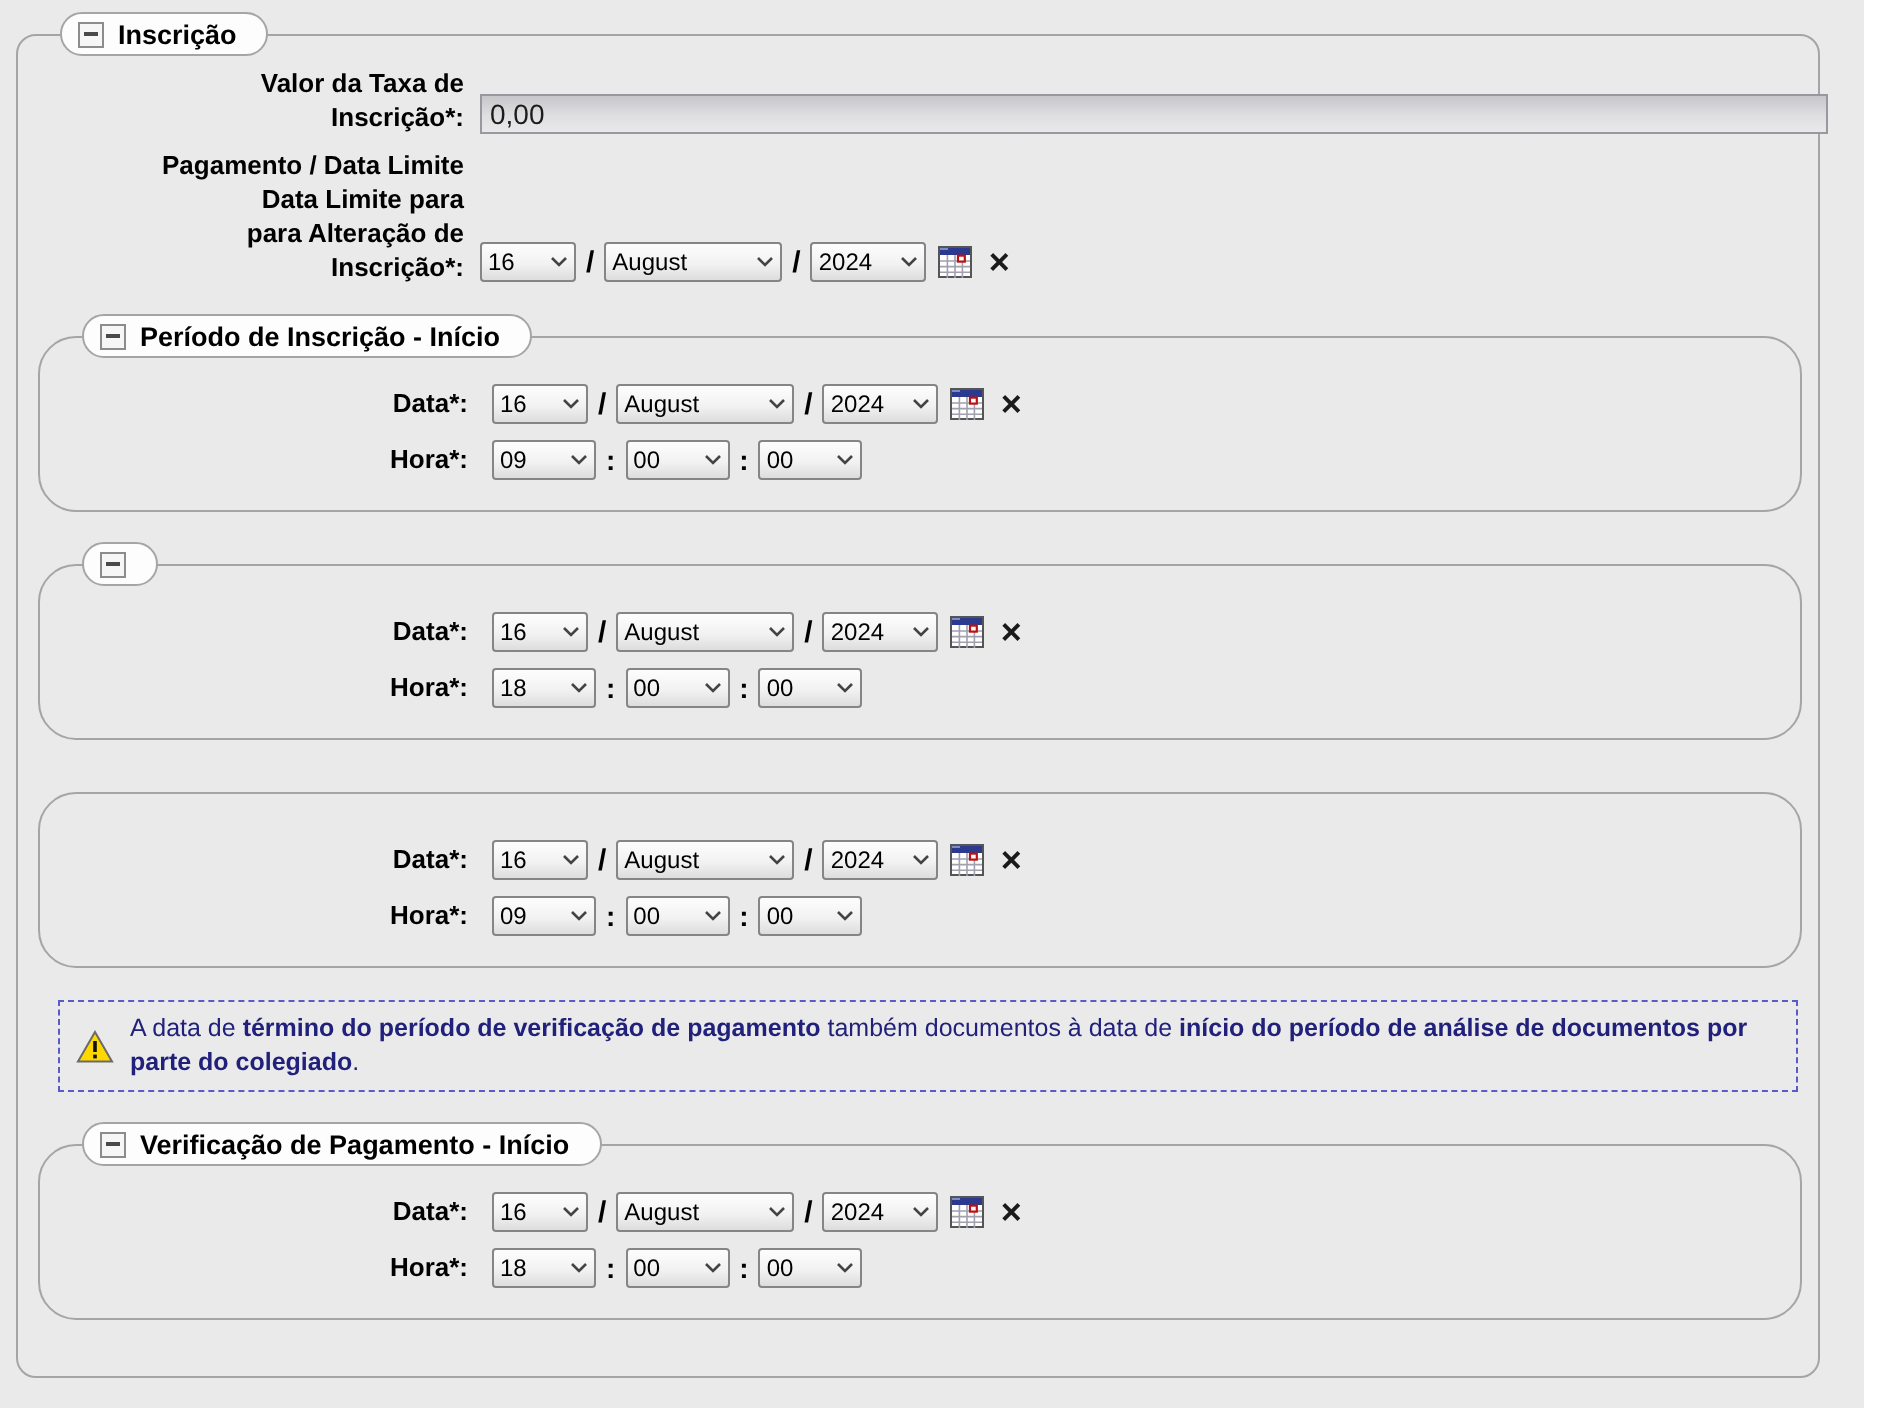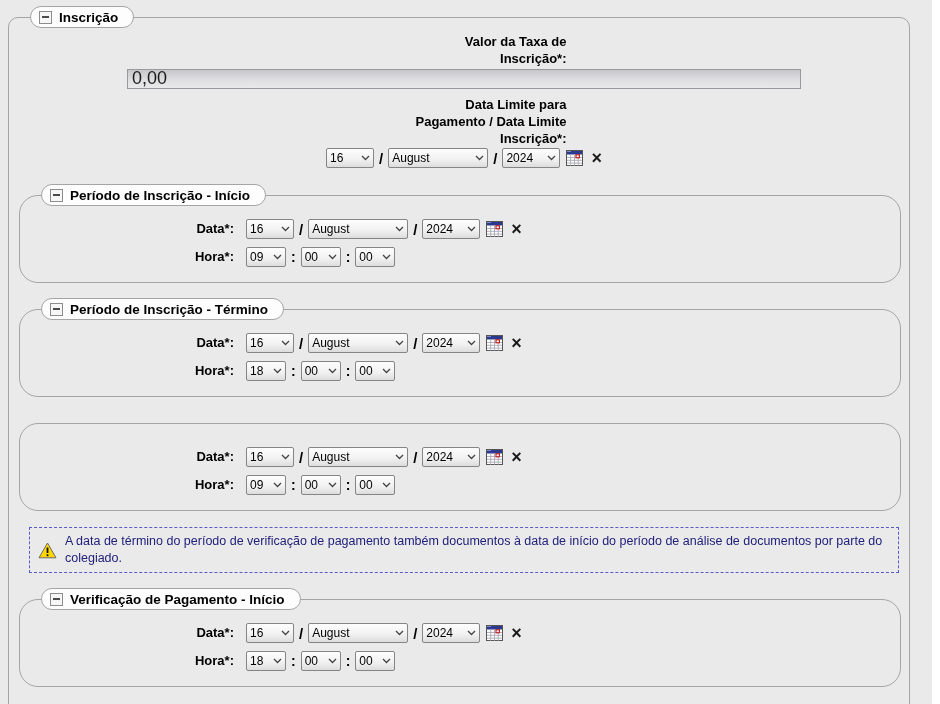--- a/index.html
+++ b/index.html
@@ -13,51 +13,51 @@
   .fs-inner{margin:26px 0 0 0;padding:16px 8px 14px 8px;border-radius:19px;}
   .fs-legend{position:absolute;top:-12px;left:21px;display:inline-flex;align-items:center;
     background:#fdfdfd;border:1px solid #a5a5a5;border-radius:12px;height:20px;
     padding:0 15px 0 8px;white-space:nowrap;}
   .legend-text{font-size:13.5px;font-weight:bold;color:#000;margin-left:7px;}
   .minusbox{width:11px;height:11px;border:1px solid #8c8c8c;background:#f6f6f6;
     display:inline-flex;align-items:center;justify-content:center;cursor:pointer;}
   .minusline{width:7px;height:2px;background:#4a4a4a;}
 
   
-  .row{display:flex;align-items:center;margin-top:7px;flex-direction:column;}
+  .row{display:flex;align-items:flex-end;margin-top:7px;}
   .lbl{width:213px;text-align:right;font-weight:bold;font-size:13px;line-height:17px;color:#000;flex-shrink:0;}
   .srow{display:flex;align-items:center;margin-top:6px;height:22px;}
   .srow .lbl{width:206px;line-height:20px;}
   .ctrl{display:flex;align-items:center;margin-left:8px;height:22px;}
   .srow .ctrl{margin-left:12px;}
 
   
   .ro-input{width:664px;height:18px;border:1px solid #98989e;
     background:linear-gradient(180deg,#c7c7cb 0%,#dfdfe1 55%,#e9e9ea 100%);
-    font-family:"Liberation Sans",sans-serif;font-size:18px;color:#1c1c1c;padding:0 4px;margin-top:1px;}
+    font-family:"Liberation Sans",sans-serif;font-size:14px;color:#1c1c1c;padding:0 4px;margin-top:1px;}
 
   
   .sel{position:relative;display:inline-block;height:20px;}
   .sel select{appearance:none;-webkit-appearance:none;-moz-appearance:none;
     height:20px;border:1px solid #858585;border-radius:2px;
     background:linear-gradient(180deg,#fdfdfd 0%,#f2f2f2 55%,#dddddd 100%);
     font-family:Liberation Sans, sans-serif;font-size:12px;color:#000;
     padding:0 16px 0 3px;width:100%;}
   .sel svg{position:absolute;right:4px;top:7px;pointer-events:none;}
-  .w-day{width:48px;} .w-month{width:100px;} .w-year{width:58px;} .w-time{width:40px;}
+  .w-day{width:48px;} .w-month{width:89px;} .w-year{width:58px;} .w-time{width:52px;}
   .sep{font-weight:bold;font-size:15px;color:#000;margin:0 5px;}
   .tsep{font-weight:bold;font-size:14px;color:#000;margin:0 5px;}
   .cal-btn{margin-left:6px;cursor:pointer;display:inline-flex;}
   .clear-x{margin-left:8px;font-weight:bold;font-size:18px;line-height:18px;color:#1a1a1a;cursor:pointer;}
 
   
   .warn{margin:16px 2px 0 10px;border:1px dashed #5a5ac8;padding:5px 8px;
     display:flex;align-items:center;gap:8px;background:#eaeaea;}
   .warn-text{font-size:12.5px;line-height:17px;color:#21217c;}
-  .warn-text .b{font-weight:normal;}
+  .warn-text .b{font-weight:bold;}
   .warn-icon{flex-shrink:0;display:inline-flex;}
 </style>
 </head>
 <body>
 
 <div class="content">
 
   <div class="fs fs-outer">
     <div class="fs-legend">
       <span class="minusbox">
@@ -71,22 +71,23 @@
         <div>Valor da Taxa de</div>
         <div>Inscrição*:</div>
       </div>
       <div class="ctrl">
         <input class="ro-input" readonly="" value="0,00" style="">
       </div>
     </div>
 
     <div class="row">
       <div class="lbl">
+        <div>Pagamento / Data Limite</div>
         <div>Data Limite para</div>
-        <div>Pagamento / Data Limite</div>
+        <div>para Alteração de</div>
         <div>Inscrição*:</div>
       </div>
       <div class="ctrl">
         <span class="sel w-day"><select><option>16</option></select><svg width="9" height="6" viewBox="0 0 9 6">
               <path d="M1 1 L4.5 4.5 L8 1" stroke="#444" fill="none" stroke-width="1.3"></path>
             </svg></span>
         <span class="sep">/</span>
         <span class="sel w-month"><select><option>August</option></select><svg width="9" height="6" viewBox="0 0 9 6">
               <path d="M1 1 L4.5 4.5 L8 1" stroke="#444" fill="none" stroke-width="1.3"></path>
             </svg></span>
@@ -156,21 +157,20 @@
               </svg></span>
         </div>
       </div>
     </div>
 
     <div class="fs fs-inner">
       <div class="fs-legend">
         <span class="minusbox">
             <span class="minusline"></span>
           </span>
-        <span class="legend-text">Período de Inscrição - Término</span>
       </div>
       <div class="srow">
         <div class="lbl">Data*:</div>
         <div class="ctrl">
           <span class="sel w-day"><select><option>16</option></select><svg width="9" height="6" viewBox="0 0 9 6">
                 <path d="M1 1 L4.5 4.5 L8 1" stroke="#444" fill="none" stroke-width="1.3"></path>
               </svg></span>
           <span class="sep">/</span>
           <span class="sel w-month"><select><option>August</option></select><svg width="9" height="6" viewBox="0 0 9 6">
                 <path d="M1 1 L4.5 4.5 L8 1" stroke="#444" fill="none" stroke-width="1.3"></path>

